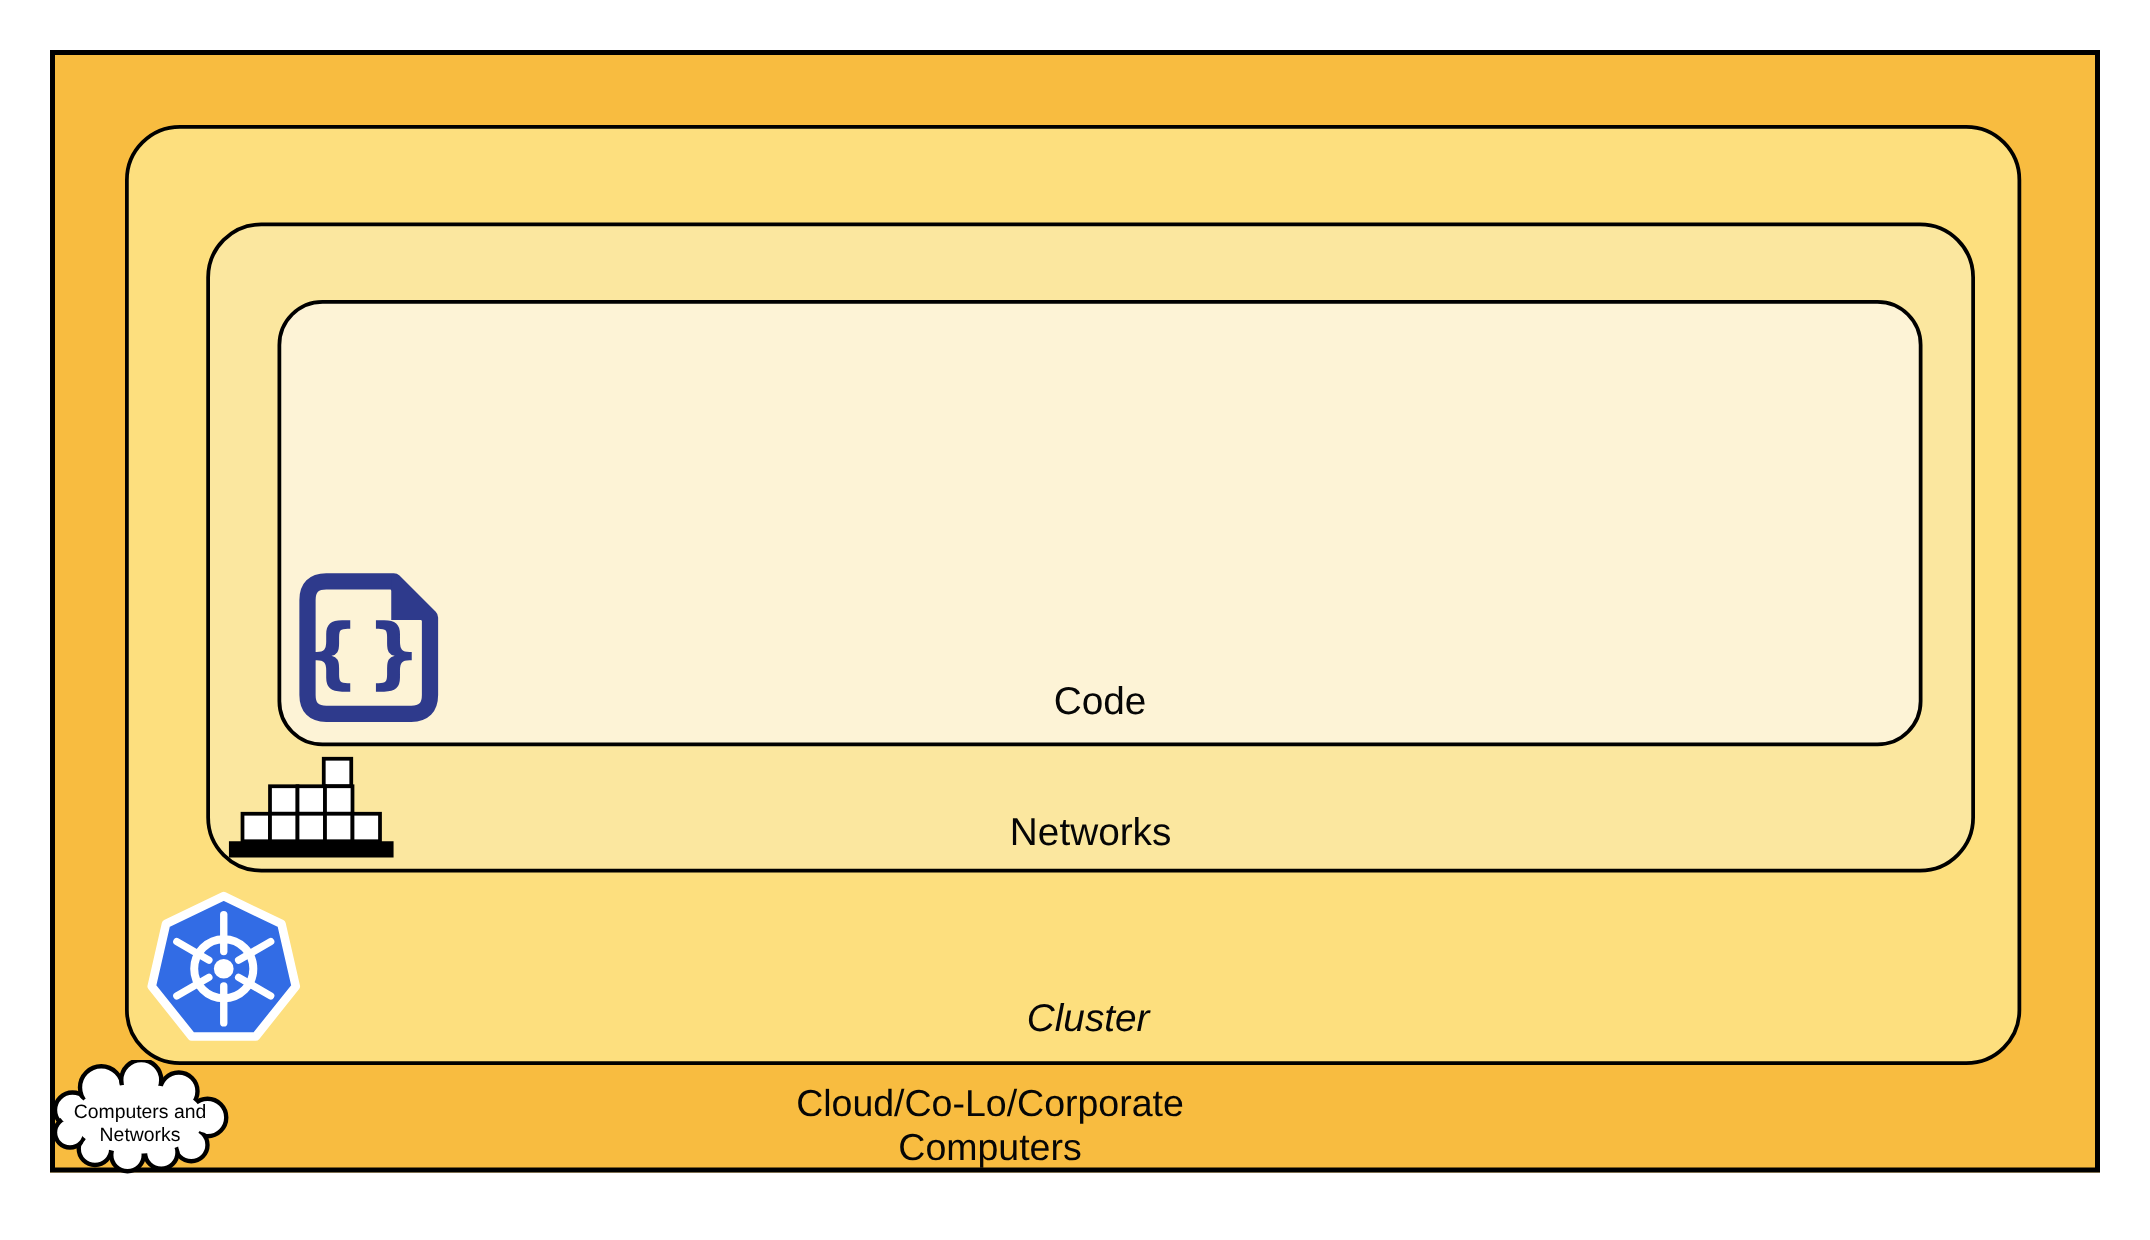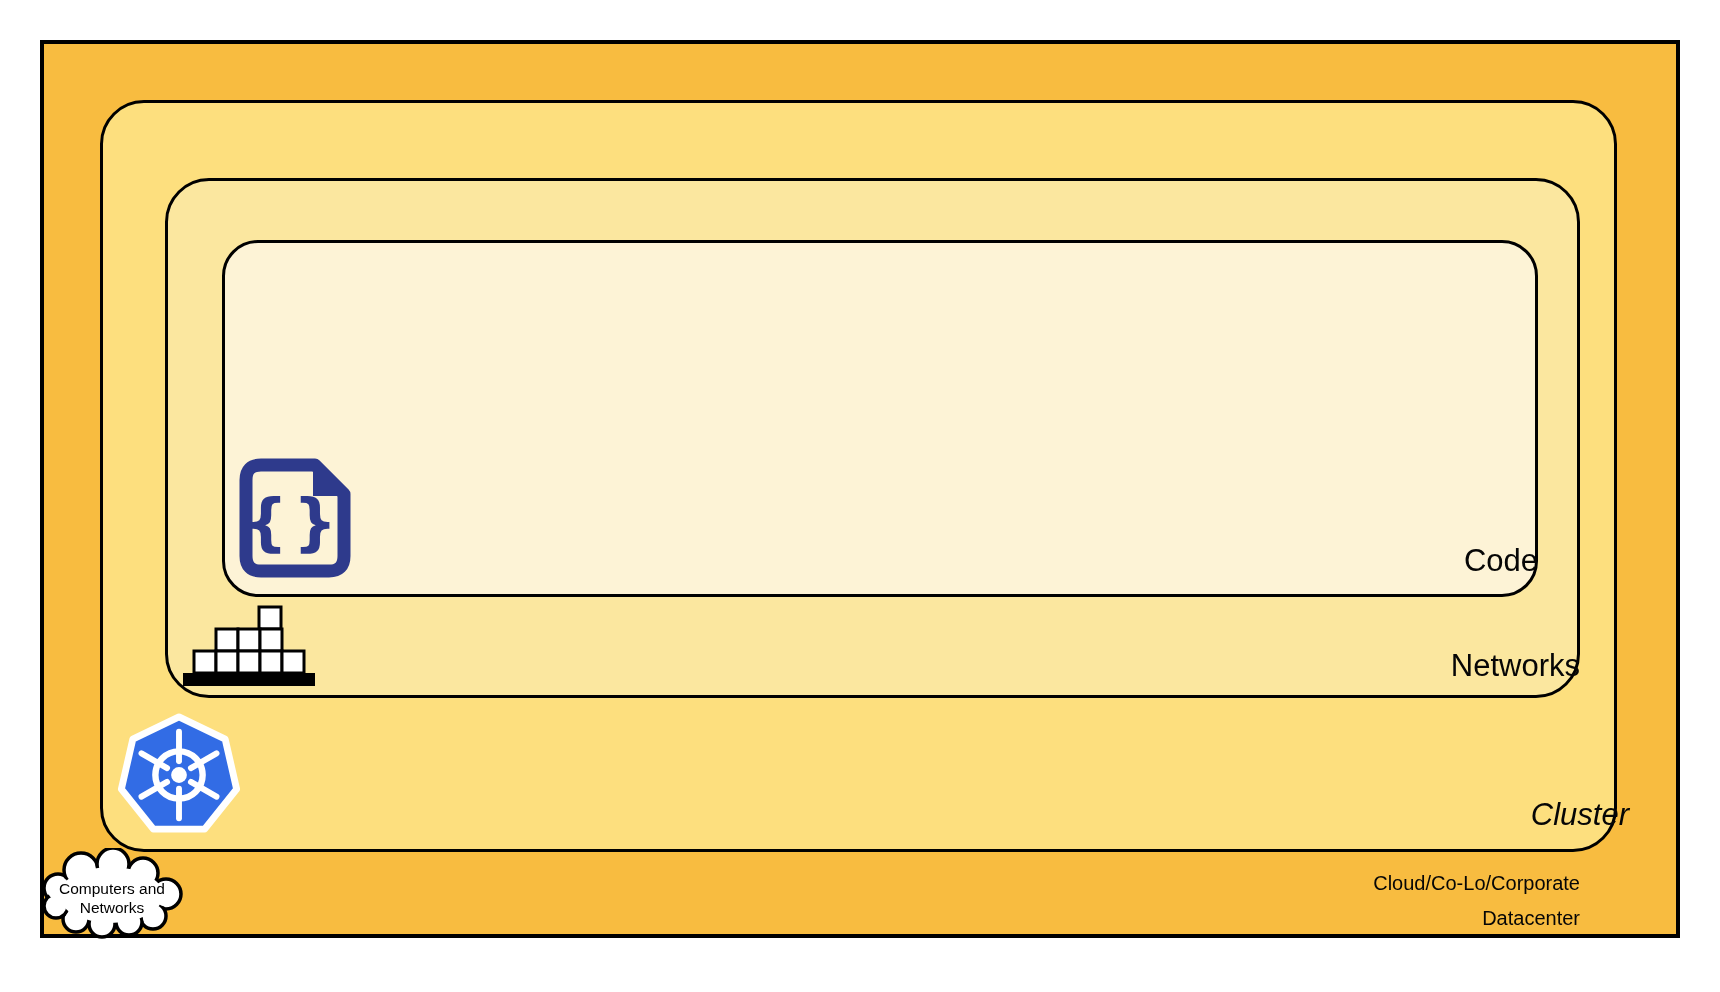--- a/index.html
+++ b/index.html
@@ -3,25 +3,25 @@
 <meta charset="utf-8">
 <style>
   html,body{margin:0;padding:0;background:#ffffff;}
   body{font-family:"Liberation Sans", sans-serif;}
   .canvas{position:relative;width:1720px;height:992px;background:#ffffff;overflow:hidden;}
   .rect{position:absolute;box-sizing:border-box;border:3px solid #000;}
   .outer{left:40px;top:40px;width:1640px;height:898px;border-width:4px;border-radius:0;background:var(--outer_fill);}
   .cluster{left:100px;top:100px;width:1517px;height:752px;border-radius:44px;background:var(--cluster_fill);}
   .containerbox{left:165px;top:178px;width:1415px;height:520px;border-radius:44px;background:var(--container_fill);}
   .codebox{left:222px;top:240px;width:1316px;height:357px;border-radius:36px;background:var(--code_fill);}
-  .lbl{position:absolute;text-align:right;color:#060606;font-size:31px;line-height:36px;white-space:pre;}
+  .lbl{position:absolute;text-align:center;color:#060606;font-size:31px;line-height:36px;white-space:pre;}
   .lbl-code{left:222px;width:1316px;top:543px;}
   .lbl-container{left:165px;width:1415px;top:648px;}
   .lbl-cluster{left:112px;width:1517px;top:797px;font-style:italic;}
-  .lbl-dc{left:48px;width:1532px;top:866px;font-size:20px;line-height:35px;}
+  .lbl-dc{left:26px;width:1532px;top:866px;font-size:30px;line-height:35px;}
   .icon{position:absolute;}
   .icon-code{left:237px;top:456px;width:116px;height:124px;}
   .icon-container{left:183px;top:604px;width:132px;height:83px;}
   .icon-k8s{left:114px;top:710px;width:130px;height:130px;}
   .icon-cloud{left:36px;top:848px;width:152px;height:92px;}
   .cloud-text{font-size:15.5px;fill:#000;font-family:"Liberation Sans",sans-serif;}
   .braces{font-family:"DejaVu Sans",sans-serif;font-weight:bold;}
 </style>
 </head>
 <body>
@@ -29,21 +29,21 @@
 <div class="canvas">
 
   <div class="rect outer"></div>
   <div class="rect cluster"></div>
   <div class="rect containerbox"></div>
   <div class="rect codebox"></div>
 
   <div class="lbl lbl-code">Code</div>
   <div class="lbl lbl-container">Networks</div>
   <div class="lbl lbl-cluster">Cluster</div>
-  <div class="lbl lbl-dc"><span>Cloud/Co-Lo/Corporate</span><br><span>Datacenter</span></div>
+  <div class="lbl lbl-dc"><span>Cloud/Co-Lo/Corporate</span><br><span>Computers</span></div>
 
   <svg class="icon icon-code" viewBox="0 0 116 124">
     <path d="M 78,9 H 24 Q 9,9 9,24 V 100 Q 9,115 24,115 H 92 Q 107,115 107,100 V 38 Z" fill="none" stroke="#2E3A8C" stroke-width="13" stroke-linejoin="round"></path>
     <path d="M 76,5 L 111,40 L 76,40 Z" fill="#2E3A8C"></path>
     <text class="braces" x="56" y="87" text-anchor="middle" font-size="62" fill="#2E3A8C" letter-spacing="5">{}</text>
   </svg>
 
   <svg class="icon icon-container" viewBox="0 0 132 83">
     <g stroke="#000" stroke-width="3" fill="#fff">
       <rect x="76" y="3" width="22" height="22"></rect>

